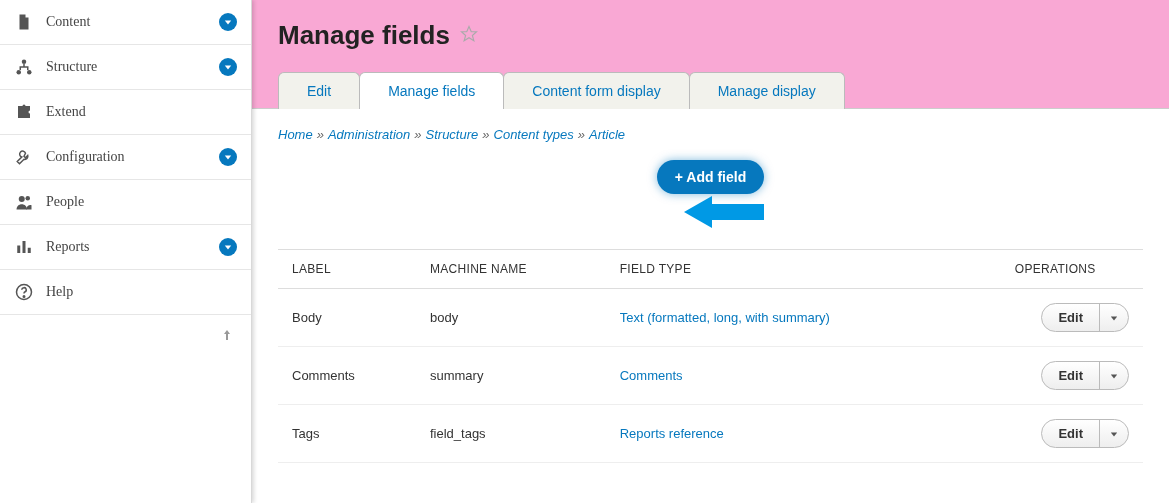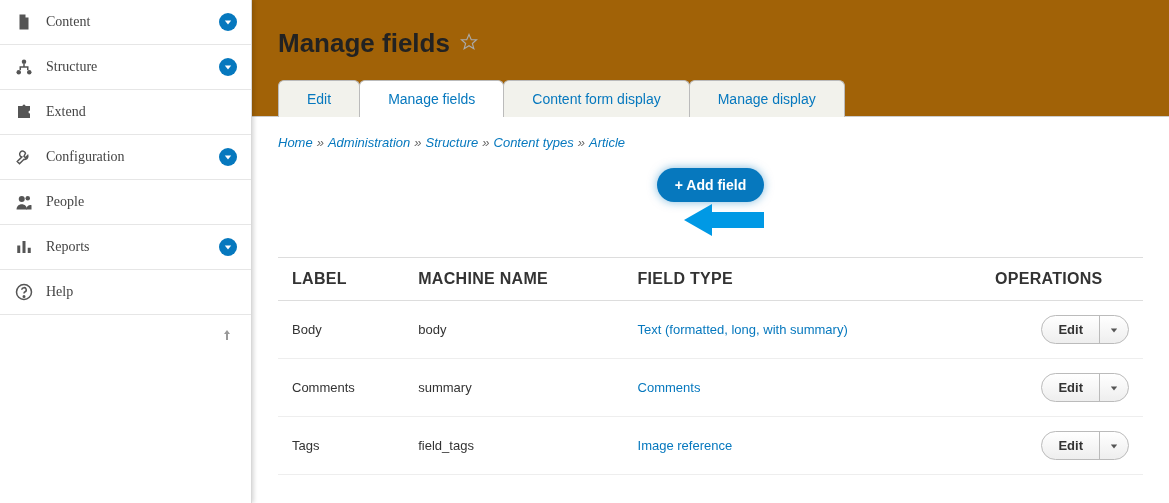--- a/index.html
+++ b/index.html
@@ -67,22 +67,22 @@
       cursor: pointer;
     }
     
     .main {
       flex: 1;
       display: flex;
       flex-direction: column;
       min-width: 0;
     }
     .header-region {
-      background: #a16207;
-      padding: 28px 26px 0 26px;
+      background: #f9a8d4;
+      padding: 20px 26px 0 26px;
       border-bottom: 1px solid #ccc;
     }
     .page-title {
       display: flex;
       align-items: center;
       margin-bottom: 20px;
     }
     .page-title h1 {
       font-size: 26px;
       font-weight: bold;
@@ -152,22 +152,22 @@
     }
     .fields-table {
       width: 100%;
       border-collapse: collapse;
     }
     .fields-table th {
       text-align: left;
       padding: 12px 14px;
       border-top: 1px solid #ddd;
       border-bottom: 1px solid #ddd;
-      font-size: 16px;
-      font-weight: bold;
+      font-size: 12px;
+      font-weight: normal;
       color: #333;
       text-transform: uppercase;
       letter-spacing: 0.3px;
     }
     .fields-table th:last-child { text-align: center; }
     .fields-table td {
       padding: 14px;
       border-bottom: 1px solid #eee;
       font-size: 13px;
       color: #333;
@@ -368,21 +368,21 @@
                 <span class="caret">
                   <svg width="8" height="8" viewBox="0 0 10 10">
                     <polygon fill="#555" points="1,3 9,3 5,8"></polygon>
                   </svg>
                 </span>
               </span></td>
           </tr>
           <tr>
             <td>Tags</td>
             <td>field_tags</td>
-            <td><a href="#">Image reference</a></td>
+            <td><a href="#">Reports reference</a></td>
             <td><span class="ops-btn">
                 <span class="edit">Edit</span>
                 <span class="caret">
                   <svg width="8" height="8" viewBox="0 0 10 10">
                     <polygon fill="#555" points="1,3 9,3 5,8"></polygon>
                   </svg>
                 </span>
               </span></td>
           </tr>
         </tbody>

